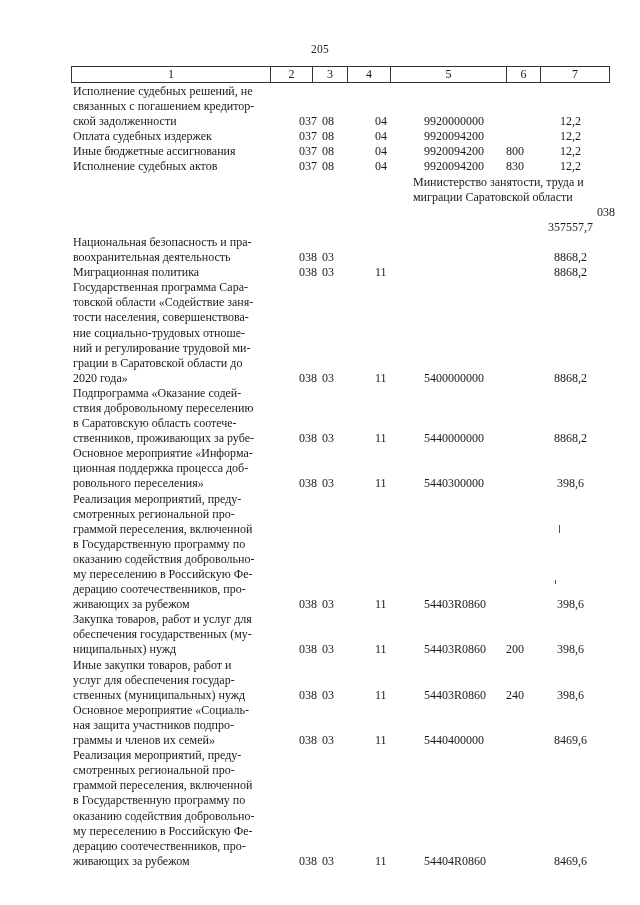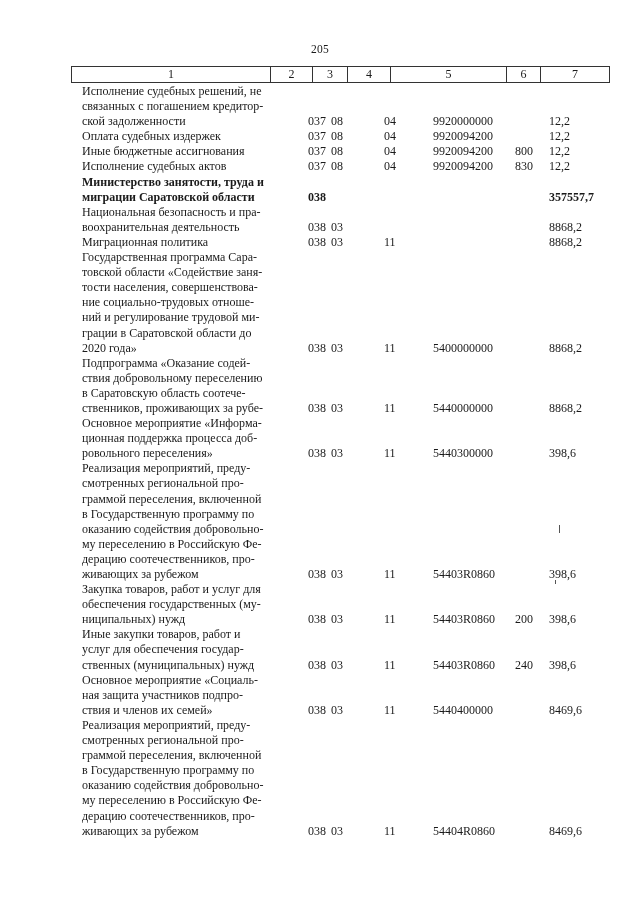--- a/index.html
+++ b/index.html
@@ -39,21 +39,21 @@
       border-right: 1px solid #333;
       text-align: center;
       font-size: 12px;
       line-height: 15px;
     }
     .header-cell:last-child { border-right: none; }
 
     .rows {
       position: absolute;
       top: 84px;
-      left: 80px;
+      left: 71px;
       width: 539px;
     }
     .row {
       display: flex;
       align-items: flex-end;
       font-size: 12px;
       line-height: 15.1px;
     }
     .c1 {
       width: 199px;
@@ -62,24 +62,24 @@
       padding-right: 3px;
       text-align: justify;
       text-align-last: left;
       hyphens: manual;
     }
     .c2 { width: 42px; padding-left: 30px; box-sizing: border-box; white-space: nowrap; }
     .c3 { width: 35px; padding-left: 0px; box-sizing: border-box; white-space: nowrap; }
     .c4 { width: 43px; box-sizing: border-box; white-space: nowrap; }
     .c5 { width: 116px; box-sizing: border-box; padding-left: 34px; white-space: nowrap; }
     .c6 { width: 34px; box-sizing: border-box; white-space: nowrap; }
-    .c7 { width: 70px; box-sizing: border-box; text-align: left; padding-right: 9px; white-space: nowrap; }
+    .c7 { width: 70px; box-sizing: border-box; text-align: center; padding-right: 9px; white-space: nowrap; }
 
     .row .c2 { margin-left: 0; }
-    .bold { font-weight: bold; }
+    .bold { font-weight: normal; flex-direction: column; }
     .c1 .line { display: block; }
 
     
     .row .c2 { position: relative; left: -1px; }
     .row .c3 { position: relative; left: 10px; }
     .row .c4 { position: relative; left: 28px; }
     .row .c5 { position: relative; left: 0px; }
     .row .c6 { position: relative; left: 0px; }
 
     .stray-mark {
@@ -270,21 +270,21 @@
       <div class="c3">03</div>
       <div class="c4">11</div>
       <div class="c5">54403R0860</div>
       <div class="c6">240</div>
       <div class="c7">398,6</div>
     </div>
     <div class="row">
       <div class="c1">
         <span class="line">Основное мероприятие «Социаль-</span>
         <span class="line">ная защита участников подпро-</span>
-        <span class="line">ствия и членов их семей»</span>
+        <span class="line">граммы и членов их семей»</span>
       </div>
       <div class="c2">038</div>
       <div class="c3">03</div>
       <div class="c4">11</div>
       <div class="c5">5440400000</div>
       <div class="c6"></div>
       <div class="c7">8469,6</div>
     </div>
     <div class="row">
       <div class="c1">

